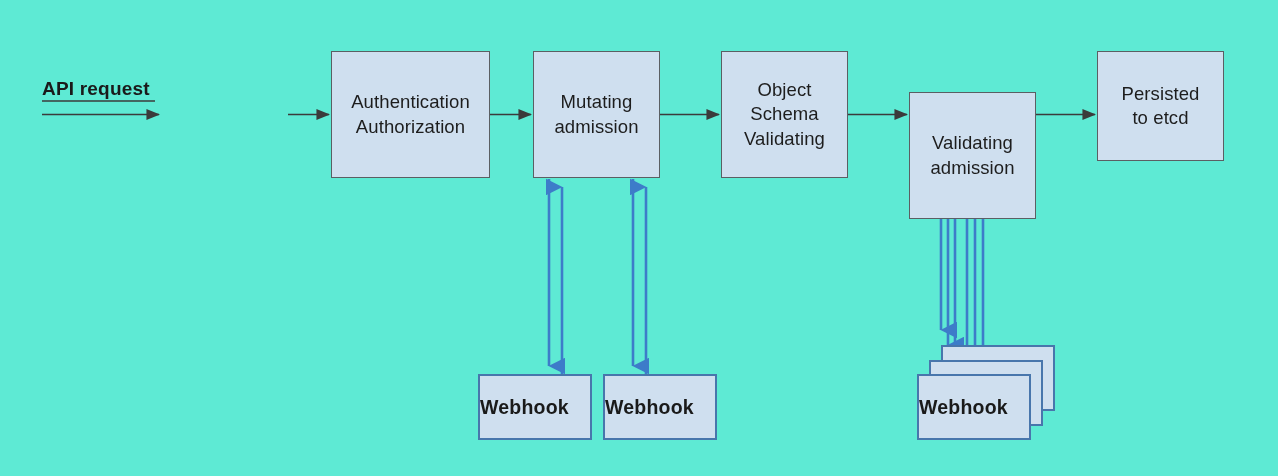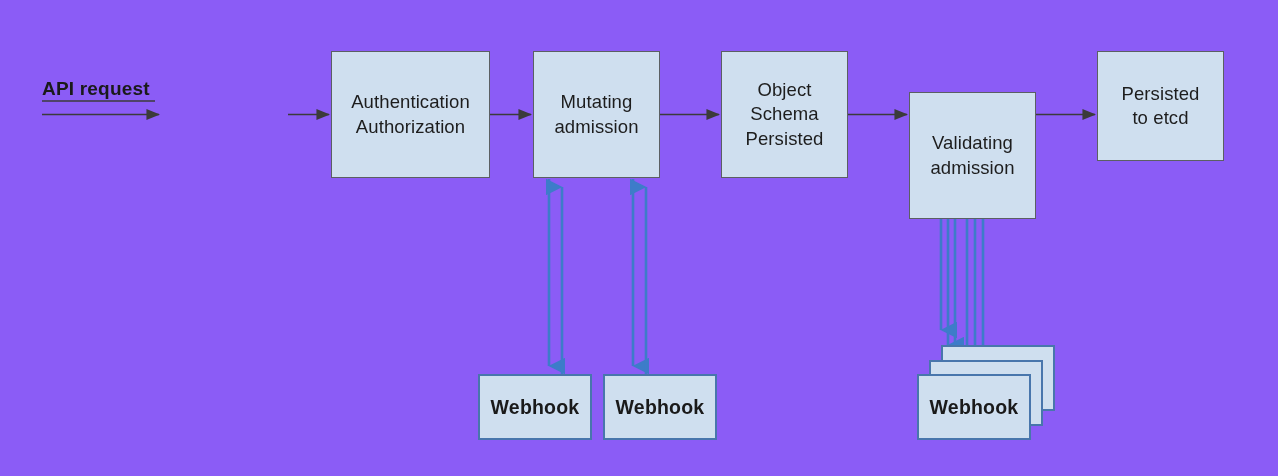--- a/index.html
+++ b/index.html
@@ -8,21 +8,21 @@
     padding: 0;
     background: #ffffff;
   }
   body {
     font-family: "Liberation Sans", sans-serif;
   }
   #canvas {
     position: relative;
     width: 1278px;
     height: 476px;
-    background: #8b5cf6;
+    background: #5eead4;
     overflow: hidden;
   }
   #svg-layer {
     position: absolute;
     left: 0;
     top: 0;
     width: 1278px;
     height: 476px;
   }
   .node-box {
@@ -44,21 +44,21 @@
     white-space: pre-line;
     display: block;
   }
   .webhook-box {
     position: absolute;
     box-sizing: border-box;
     background: #cfdfef;
     border: 2px solid #4876ac;
     display: flex;
     align-items: center;
-    justify-content: center;
+    justify-content: flex-start;
     text-align: center;
     color: #1a1a1a;
     font-size: 19.5px;
     font-weight: bold;
     letter-spacing: 0.2px;
   }
   .webhook-stack-back {
     z-index: 4;
   }
   .webhook-stack-mid {
@@ -141,21 +141,21 @@
   </div>
 
   <div class="node-box" style="left:533px; top:51px; width:127px; height:127px;">
     <span class="label">Mutating
 admission</span>
   </div>
 
   <div class="node-box" style="left:721px; top:51px; width:127px; height:127px;">
     <span class="label">Object
 Schema
-Persisted</span>
+Validating</span>
   </div>
 
   <div class="node-box" style="left:909px; top:51px; width:127px; height:127px;margin-top:41px;">
     <span class="label">Validating
 admission</span>
   </div>
 
   <div class="node-box" style="left:1097px; top:51px; width:127px; height:110px;">
     <span class="label">Persisted
 to etcd</span>

